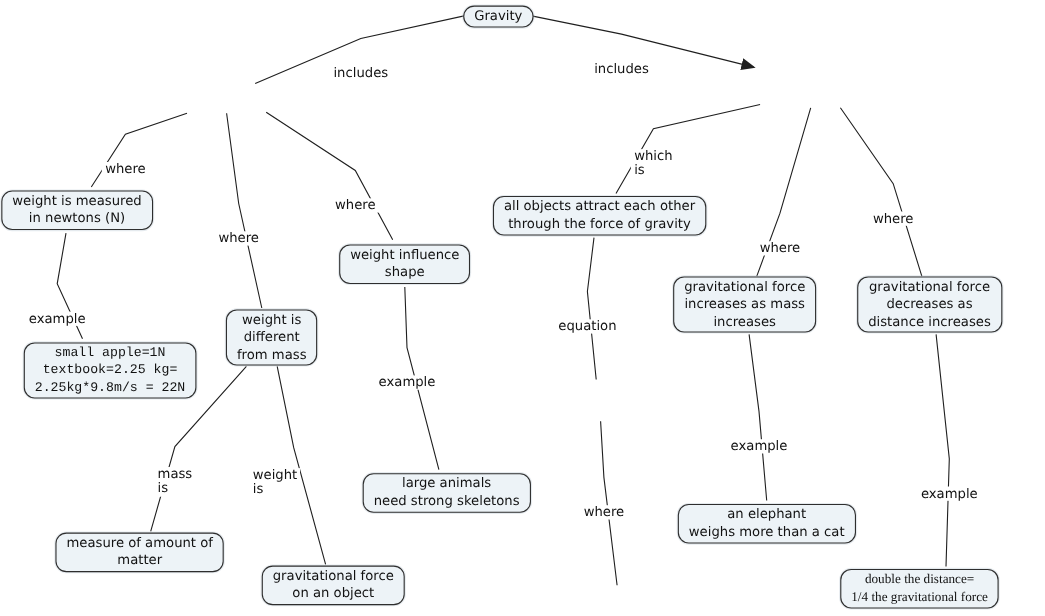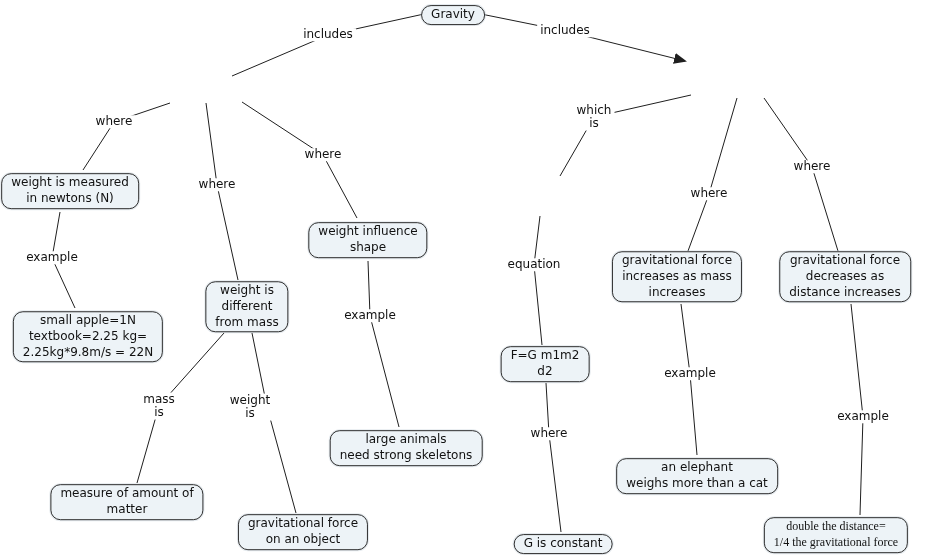--- a/index.html
+++ b/index.html
@@ -42,22 +42,23 @@
     box-shadow: 0 0 0 1px rgba(180,195,205,0.35);
   }
   .edge-label {
     position: absolute;
     transform: translate(-50%, -50%);
     background: #ffffff;
     padding: 0 3px;
     font-size: 12px;
     line-height: 1.12;
     color: #111111;
-    text-align: center;
+    text-align: left;
     white-space: pre;
+    margin-top: 32px;
   }
 </style>
 </head>
 <body>
 
 <div class="canvas">
 
   <svg class="edges" viewBox="0 0 950 560">
     <defs>
       <marker id="arrow" markerWidth="13" markerHeight="11" refX="11" refY="5.5" orient="auto" markerUnits="userSpaceOnUse">
@@ -78,37 +79,36 @@
     <polyline points="546,383 549,434 561,532"></polyline>
     <polyline points="737,98 709,194 688,251"></polyline>
     <polyline points="764,98 812,167 838,251"></polyline>
     <polyline points="681,304 690,374 697,455"></polyline>
     <polyline points="851,304 863,417 860,515"></polyline>
   </svg>
 
   <div class="node" style="left:453px; top:15px;">Gravity</div>
   <div class="node" style="left:70px; top:191px;">weight is measured
 in newtons (N)</div>
-  <div class="node" style="left:88px; top:337px;">small apple=1N
+  <div class="node" style="left:100px; top:337px;font-family:Liberation Mono, monospace;">small apple=1N
 textbook=2.25 kg=
 2.25kg*9.8m/s = 22N</div>
   <div class="node" style="left:247px; top:307px;">weight is
 different
 from mass</div>
   <div class="node" style="left:368px; top:240px;">weight influence
 shape</div>
   <div class="node" style="left:127px; top:502px;">measure of amount of
 matter</div>
   <div class="node" style="left:303px; top:532px;">gravitational force
 on an object</div>
   <div class="node" style="left:406px; top:448px;">large animals
 need strong skeletons</div>
-  <div class="node" style="left:545px; top:364px;">F=G m1m2
-d2</div>
-  <div class="node" style="left:563px; top:544px;">G is constant</div>
+  <div class="node" style="left:545px; top:196px;">all objects attract each other
+through the force of gravity</div>
   <div class="node" style="left:677px; top:277px;">gravitational force
 increases as mass
 increases</div>
   <div class="node" style="left:697px; top:476px;border-radius:10px;">an elephant
 weighs more than a cat</div>
   <div class="node" style="left:845px; top:277px;">gravitational force
 decreases as
 distance increases</div>
   <div class="node" style="left:836px; top:535px;font-family:Liberation Serif, serif;">double the distance=
 1/4 the gravitational force</div>

